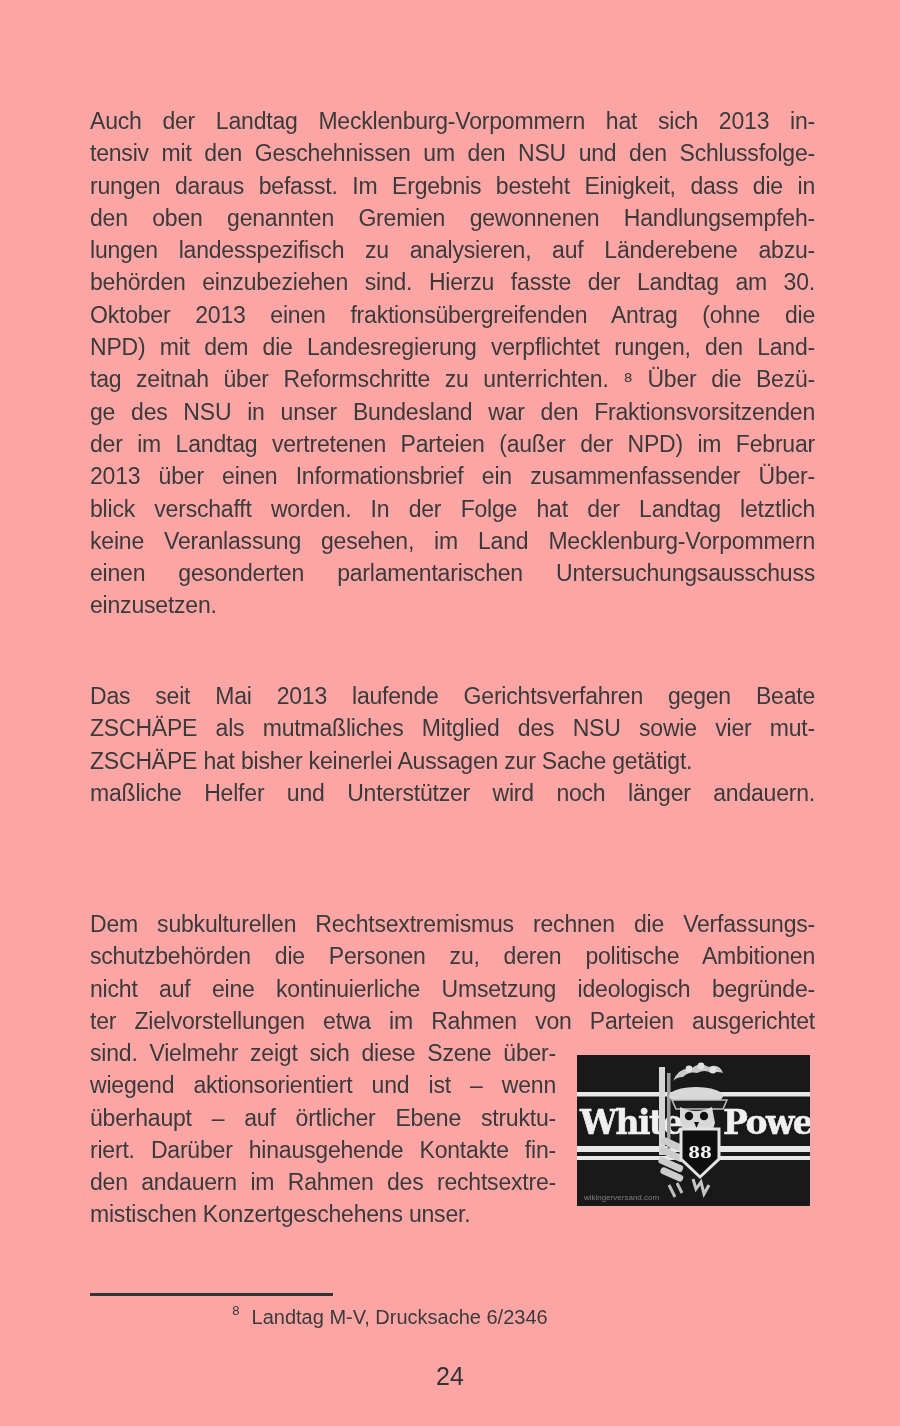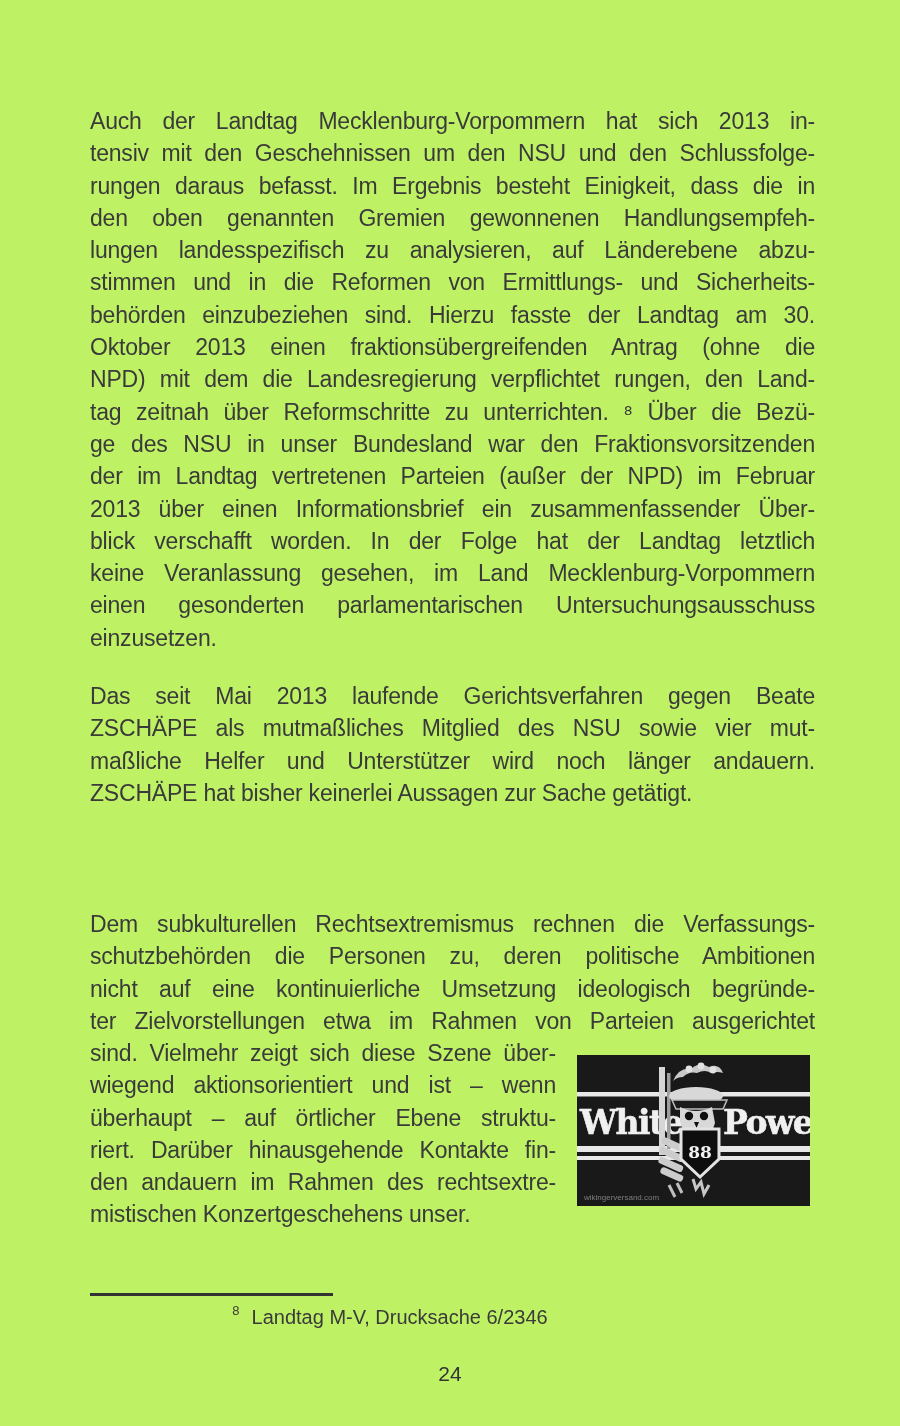--- a/index.html
+++ b/index.html
@@ -1,19 +1,19 @@
 <!DOCTYPE html>
 <html lang="de"><head>
 <meta charset="utf-8">
 <style>
   html,body{margin:0;padding:0;background:#ffffff;}
   .page{
     position:relative;
     width:900px;height:1426px;
-    background:#bef264;
+    background:#fca5a5;
     font-family:"Liberation Sans","DejaVu Sans",sans-serif;
     color:#3a3a3a;
     overflow:hidden;
   }
   .block{position:absolute;left:90px;width:725px;}
   .tline{
     font-size:23px;
     line-height:32.3px;
     letter-spacing:-0.2px;
     text-align:justify;
@@ -35,53 +35,52 @@
   }
   .footnote{
     position:absolute;left:90px;top:1303px;width:600px;
     font-size:20px;color:#3a3a3a;text-align:center;
   }
   .footnote .fn-marker{
     font-size:13px;vertical-align:9px;margin-right:12px;color:#3a3a3a;
   }
   .page-number{
     position:absolute;left:0;right:0;top:1362px;
-    text-align:center;font-size:21px;color:#333333;
+    text-align:center;font-size:25px;color:#333333;
   }
 </style>
 </head>
 <body>
 
 <div class="page">
 
   <div class="block" style="top:105px;">
       <div class="tline">Auch der Landtag Mecklenburg-Vorpommern hat sich 2013 in-</div>
       <div class="tline">tensiv mit den Geschehnissen um den NSU und den Schlussfolge-</div>
       <div class="tline">rungen daraus befasst. Im Ergebnis besteht Einigkeit, dass die in</div>
       <div class="tline">den oben genannten Gremien gewonnenen Handlungsempfeh-</div>
       <div class="tline">lungen landesspezifisch zu analysieren, auf Länderebene abzu-</div>
-      <div class="tline">stimmen und in die Reformen von Ermittlungs- und Sicherheits-</div>
       <div class="tline">behörden einzubeziehen sind. Hierzu fasste der Landtag am 30.</div>
       <div class="tline">Oktober 2013 einen fraktionsübergreifenden Antrag (ohne die</div>
       <div class="tline">NPD) mit dem die Landesregierung verpflichtet rungen, den Land-</div>
       <div class="tline">tag zeitnah über Reformschritte zu unterrichten. ⁸ Über die Bezü-</div>
       <div class="tline">ge des NSU in unser Bundesland war den Fraktionsvorsitzenden</div>
       <div class="tline">der im Landtag vertretenen Parteien (außer der NPD) im Februar</div>
       <div class="tline">2013 über einen Informationsbrief ein zusammenfassender Über-</div>
       <div class="tline">blick verschafft worden. In der Folge hat der Landtag letztlich</div>
       <div class="tline">keine Veranlassung gesehen, im Land Mecklenburg-Vorpommern</div>
       <div class="tline">einen gesonderten parlamentarischen Untersuchungsausschuss</div>
       <div class="tline lastleft">einzusetzen.</div>
     </div>
 
   <div class="block" style="top:680px;">
       <div class="tline">Das seit Mai 2013 laufende Gerichtsverfahren gegen Beate</div>
       <div class="tline">ZSCHÄPE als mutmaßliches Mitglied des NSU sowie vier mut-</div>
+      <div class="tline lastleft">ZSCHÄPE hat bisher keinerlei Aussagen zur Sache getätigt.</div>
       <div class="tline">maßliche Helfer und Unterstützer wird noch länger andauern.</div>
-      <div class="tline lastleft">ZSCHÄPE hat bisher keinerlei Aussagen zur Sache getätigt.</div>
     </div>
 
 
   <div class="block" style="top:908px;">
       <div class="tline">Dem subkulturellen Rechtsextremismus rechnen die Verfassungs-</div>
       <div class="tline">schutzbehörden die Personen zu, deren politische Ambitionen</div>
       <div class="tline">nicht auf eine kontinuierliche Umsetzung ideologisch begründe-</div>
       <div class="tline">ter Zielvorstellungen etwa im Rahmen von Parteien ausgerichtet</div>
     </div>
 

